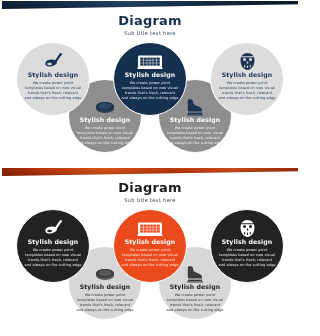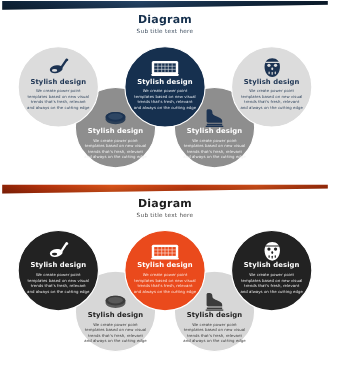--- a/index.html
+++ b/index.html
@@ -37,21 +37,21 @@
     background: linear-gradient(95deg,#8e2206 0%,#c2360d 14%,#ec5a1b 34%,#d33f11 56%,#e4561c 76%,#a52a08 100%);
   }
   .banner-shade {
     position:absolute; left:0; top:0; right:0; bottom:0;
     background: linear-gradient(180deg, rgba(255,255,255,.16) 0%, rgba(255,255,255,0) 38%, rgba(0,0,0,.22) 100%);
   }
 
   
   .title-wrap { position:absolute; left:0; right:0; top:12px; text-align:center; }
   .title {
-    font-size: 10px; font-weight: bold; letter-spacing: .2px;
+    font-size: 13px; font-weight: bold; letter-spacing: .2px;
     font-family: "DejaVu Sans", sans-serif;
   }
   .subtitle {
     font-size: 5.2px; letter-spacing: .25px; margin-top: 2px;
     font-family: "DejaVu Sans", sans-serif;
   }
   .t-navy  .title { color:#16304d; } .t-navy  .subtitle { color:#3c4c5e; }
   .t-dark  .title { color:#1d1d1d; } .t-dark  .subtitle { color:#4a4a4a; }
 
   

